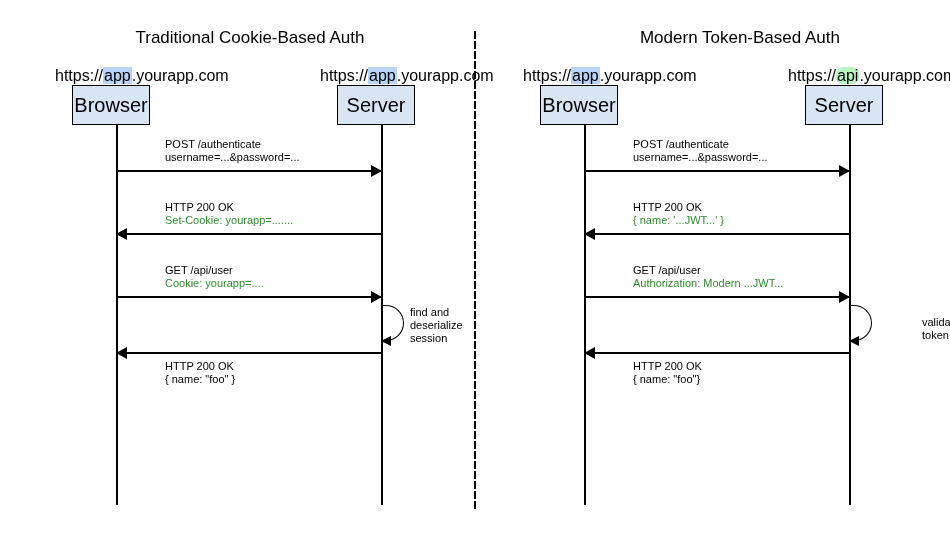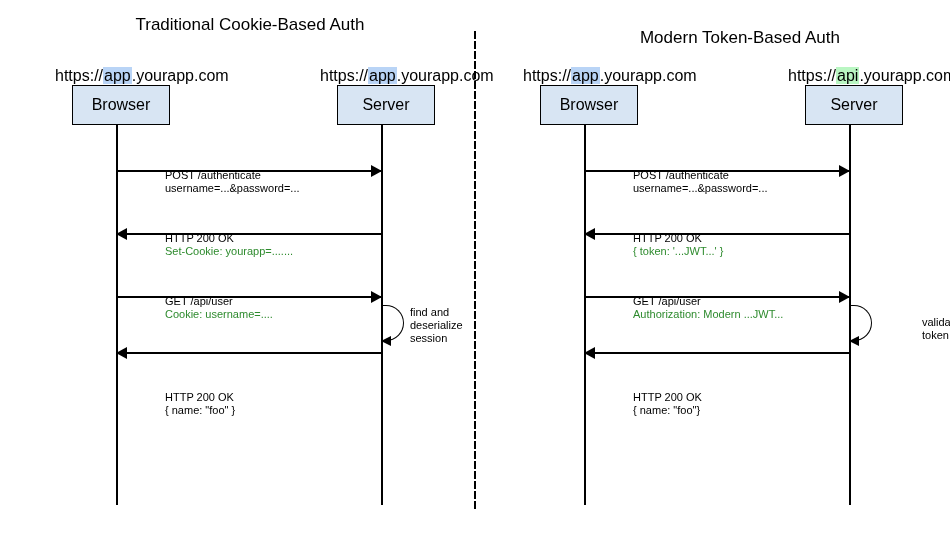--- a/index.html
+++ b/index.html
@@ -17,31 +17,31 @@
     font-size: 17px;
     color: #000;
     text-align: center;
   }
   .url {
     position: absolute;
     font-size: 16px;
     color: #000;
   }
   .url .hl-app { background: #b9d4f6; padding: 0 1px; }
-  .url .hl-api { background: #b9f6c2; padding: 0 1px; }
+  .url .hl-api { background: #b9f6c2; padding: 0 1px; border-radius: 7px; }
   .box {
     position: absolute;
-    width: 98px;
+    width: 78px;
     height: 40px;
     background: #d8e5f3;
     border: 1.5px solid #000;
     display: flex;
     align-items: center;
     justify-content: center;
-    font-size: 16px;
+    font-size: 20px;
   }
   .lifeline {
     position: absolute;
     width: 1.5px;
     background: #000;
   }
   .msg {
     position: absolute;
     height: 1.5px;
     background: #000;
@@ -64,21 +64,20 @@
     width: 0; height: 0;
     border-right: 11px solid #000;
     border-top: 6px solid transparent;
     border-bottom: 6px solid transparent;
   }
   .lbl {
     position: absolute;
     font-size: 11px;
     line-height: 13px;
     color: #000;
-    margin-top: 31px;
   }
   .lbl .green { color: #2e8b2e; }
   .self-loop {
     position: absolute;
     width: 22px;
     height: 36px;
     border: 1.5px solid #000;
     border-left: none;
     border-radius: 0 22px 22px 0;
   }
@@ -107,21 +106,21 @@
     background-image: radial-gradient(#000 1px, transparent 1px);
     background-size: 2px 10px;
     background-repeat: repeat-y;
   }
 </style>
 </head>
 <body>
 
 <div class="divider"></div>
 
-<div class="title" style="left:130px; top:15px; width:240px;">Traditional Cookie-Based Auth</div>
+<div class="title" style="left:130px; top:28px; width:240px;">Traditional Cookie-Based Auth</div>
 
 <div class="url" style="left:55px; top:67px;">
   <span>https://</span><span class="hl-app">app</span><span>.yourapp.com</span>
 </div>
 <div class="url" style="left:320px; top:67px;">
   <span>https://</span><span class="hl-app">app</span><span>.yourapp.com</span>
 </div>
 
 <div class="box" style="left:72px; top:85px;">
     <span>Browser</span>
@@ -140,21 +139,21 @@
 <div class="msg arrow-right" style="left:117px; top:170px; width:264px;"></div>
 
 <div class="lbl" style="left:165px; top:201px;">
   <div>HTTP 200 OK</div>
   <div class="green">Set-Cookie: yourapp=.......</div>
 </div>
 <div class="msg arrow-left" style="left:117px; top:233px; width:264px;"></div>
 
 <div class="lbl" style="left:165px; top:264px;">
   <div>GET /api/user</div>
-  <div class="green">Cookie: username=....</div>
+  <div class="green">Cookie: yourapp=....</div>
 </div>
 <div class="msg arrow-right" style="left:117px; top:296px; width:264px;"></div>
 
 <div class="self-loop" style="left:382px; top:305px;"></div>
 <div class="note" style="left:410px; top:306px; white-space:pre;">find and
 deserialize
 session</div>
 
 <div class="msg arrow-left" style="left:117px; top:352px; width:264px;"></div>
 <div class="lbl" style="left:165px; top:360px;">
@@ -182,21 +181,21 @@
 <div class="lifeline" style="left:849px; top:125px; height:380px;"></div>
 
 <div class="lbl" style="left:633px; top:138px;">
   <div>POST /authenticate</div>
   <div>username=...&amp;password=...</div>
 </div>
 <div class="msg arrow-right" style="left:585px; top:170px; width:264px;"></div>
 
 <div class="lbl" style="left:633px; top:201px;">
   <div>HTTP 200 OK</div>
-  <div class="green">{ token: '...JWT...' }</div>
+  <div class="green">{ name: '...JWT...' }</div>
 </div>
 <div class="msg arrow-left" style="left:585px; top:233px; width:264px;"></div>
 
 <div class="lbl" style="left:633px; top:264px;">
   <div>GET /api/user</div>
   <div class="green">Authorization: Modern ...JWT...</div>
 </div>
 <div class="msg arrow-right" style="left:585px; top:296px; width:264px;"></div>
 
 <div class="self-loop" style="left:850px; top:305px;"></div>

